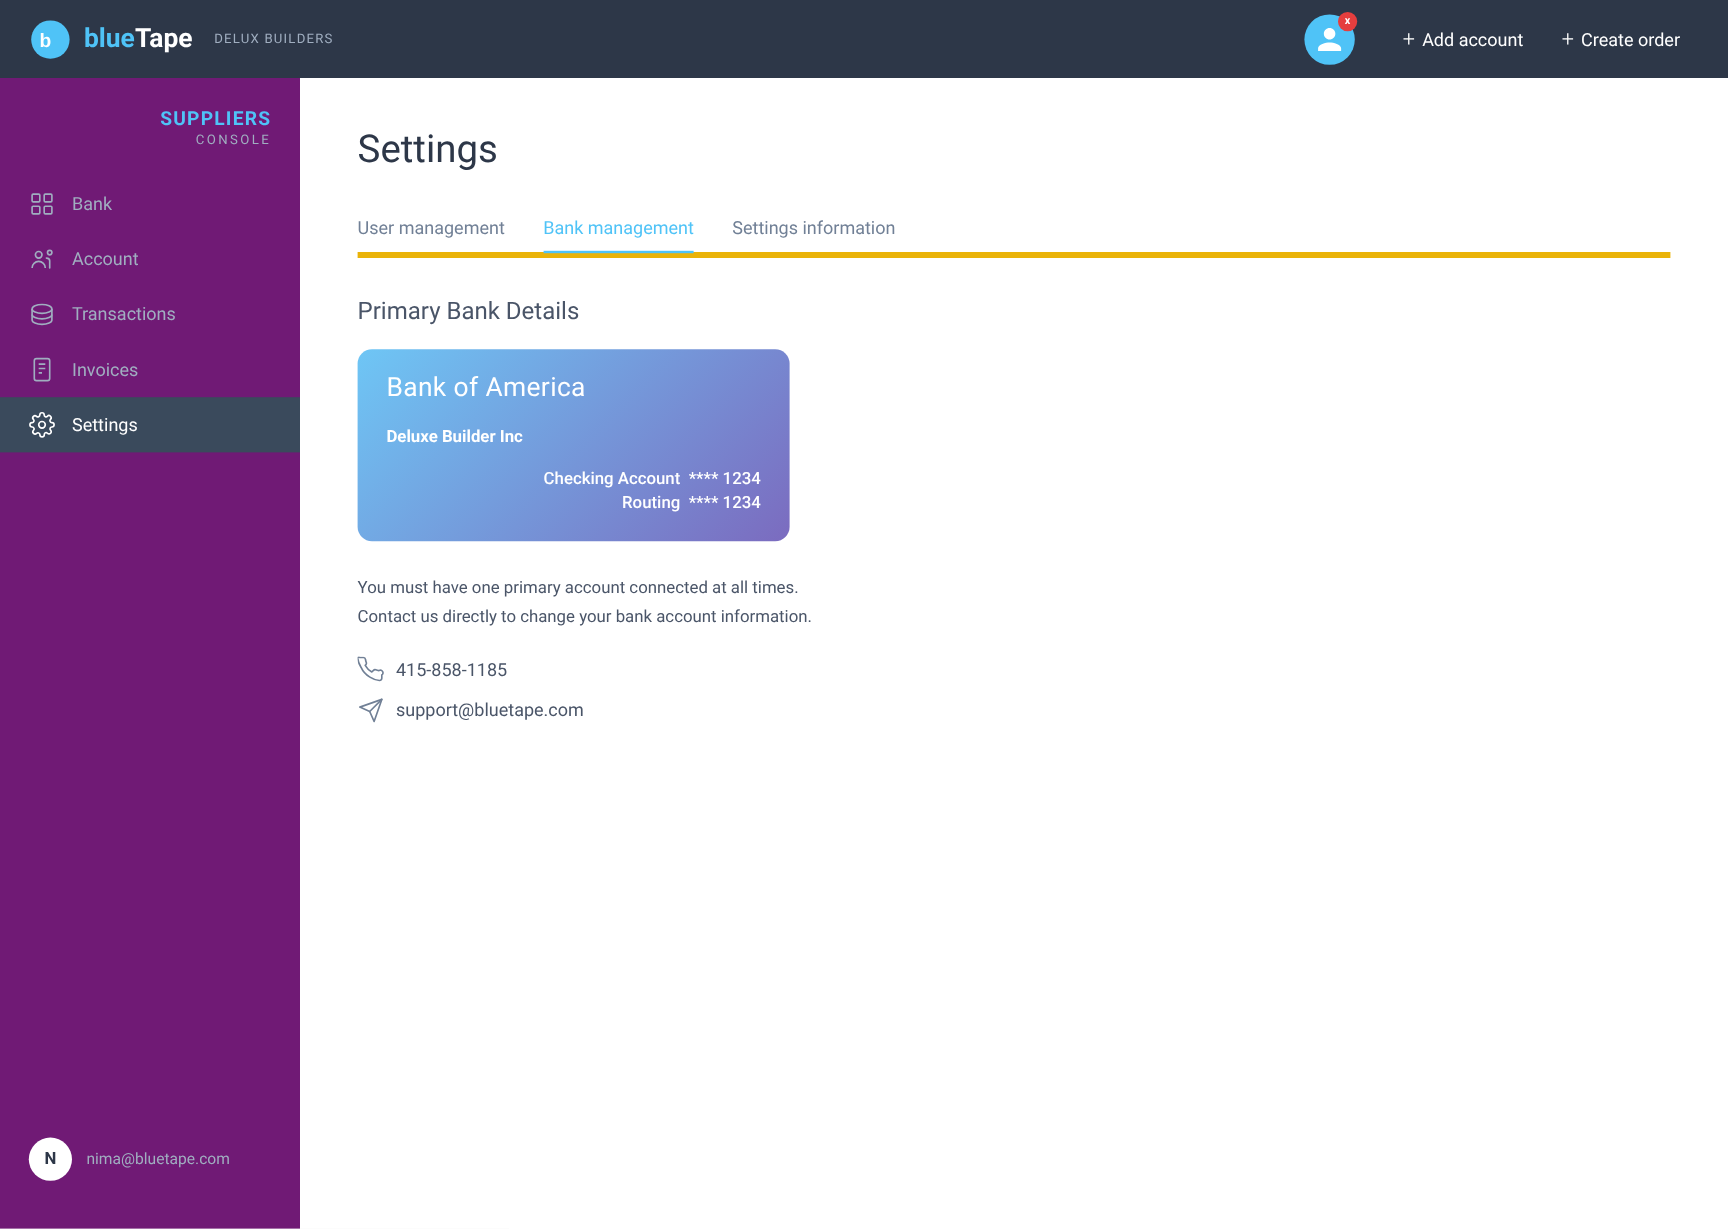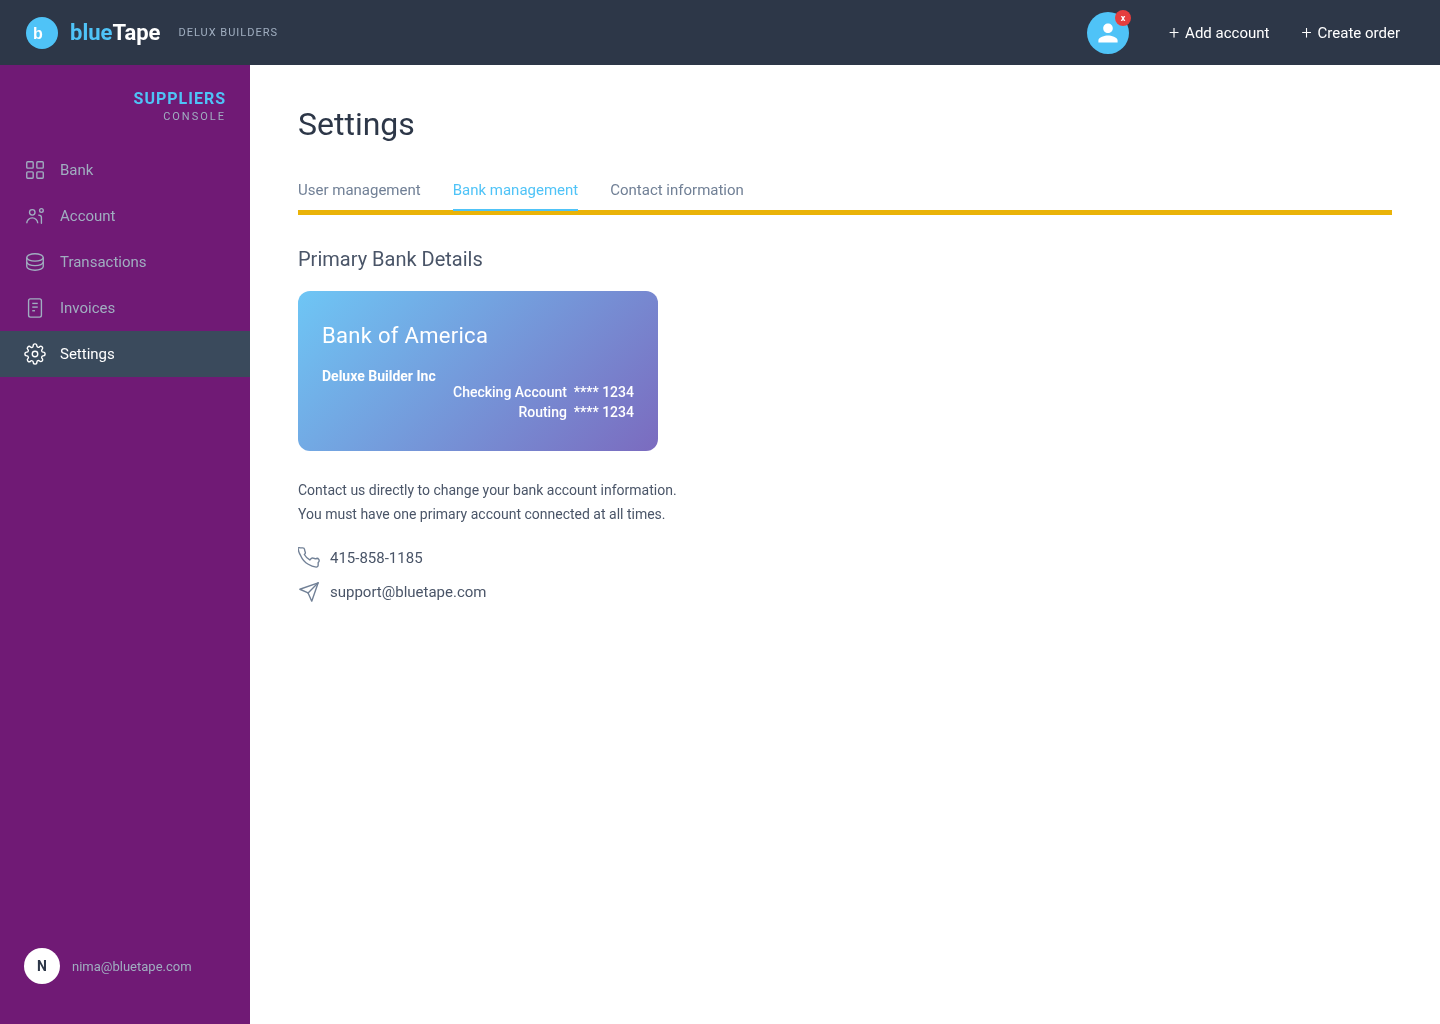--- a/index.html
+++ b/index.html
@@ -190,21 +190,21 @@
       color: #4a5568;
       margin-bottom: 20px;
     }
 
     
     .bank-card {
       width: 360px;
       height: 160px;
       border-radius: 12px;
       background: linear-gradient(135deg, #6ec6f5 0%, #7b6bbf 100%);
-      padding: 32px 24px;
+      padding: 20px 24px;
       color: white;
       display: flex;
       flex-direction: column;
       justify-content: space-between;
       margin-bottom: 28px;
     }
     .bank-name {
       font-size: 22px;
       font-weight: 400;
       letter-spacing: 0.3px;
@@ -338,43 +338,43 @@
       <span class="user-email">nima@bluetape.com</span>
     </div>
   </aside>
 
   <main class="main">
     <h1 class="page-title">Settings</h1>
 
     <div class="tabs">
       <div class="tab">User management</div>
       <div class="tab active">Bank management</div>
-      <div class="tab">Contact information</div>
+      <div class="tab">Settings information</div>
     </div>
 
     <div class="section-title">Primary Bank Details</div>
 
     <div class="bank-card">
       <div>
         <div class="bank-name">Bank of America</div>
         <div class="company-label">Deluxe Builder Inc</div>
       </div>
       <div class="bank-details">
         <div>
           <span>Checking Account</span>&nbsp;&nbsp;<span>**** 1234</span>
         </div>
         <div>
           <span>Routing</span>&nbsp;&nbsp;<span>**** 1234</span>
         </div>
       </div>
     </div>
 
     <div class="contact-text">
+      <div>You must have one primary account connected at all times.</div>
       <div>Contact us directly to change your bank account information.</div>
-      <div>You must have one primary account connected at all times.</div>
     </div>
 
     <div class="contact-item">
       <svg class="contact-icon" viewBox="0 0 24 24" fill="none" stroke="currentColor" stroke-width="1.5">
         <path d="M22 16.92v3a2 2 0 01-2.18 2 19.79 19.79 0 01-8.63-3.07A19.5 19.5 0 013.07 9.8a19.79 19.79 0 01-3.07-8.64A2 2 0 012.18 1h3a2 2 0 012 1.72c.127.96.361 1.903.7 2.81a2 2 0 01-.45 2.11L6.91 8.15a16 16 0 006 6l1.51-1.51a2 2 0 012.11-.45c.907.339 1.85.573 2.81.7A2 2 0 0122 16.92z" stroke-linecap="round" stroke-linejoin="round"></path>
       </svg>
       <span>415-858-1185</span>
     </div>
 
     <div class="contact-item">

